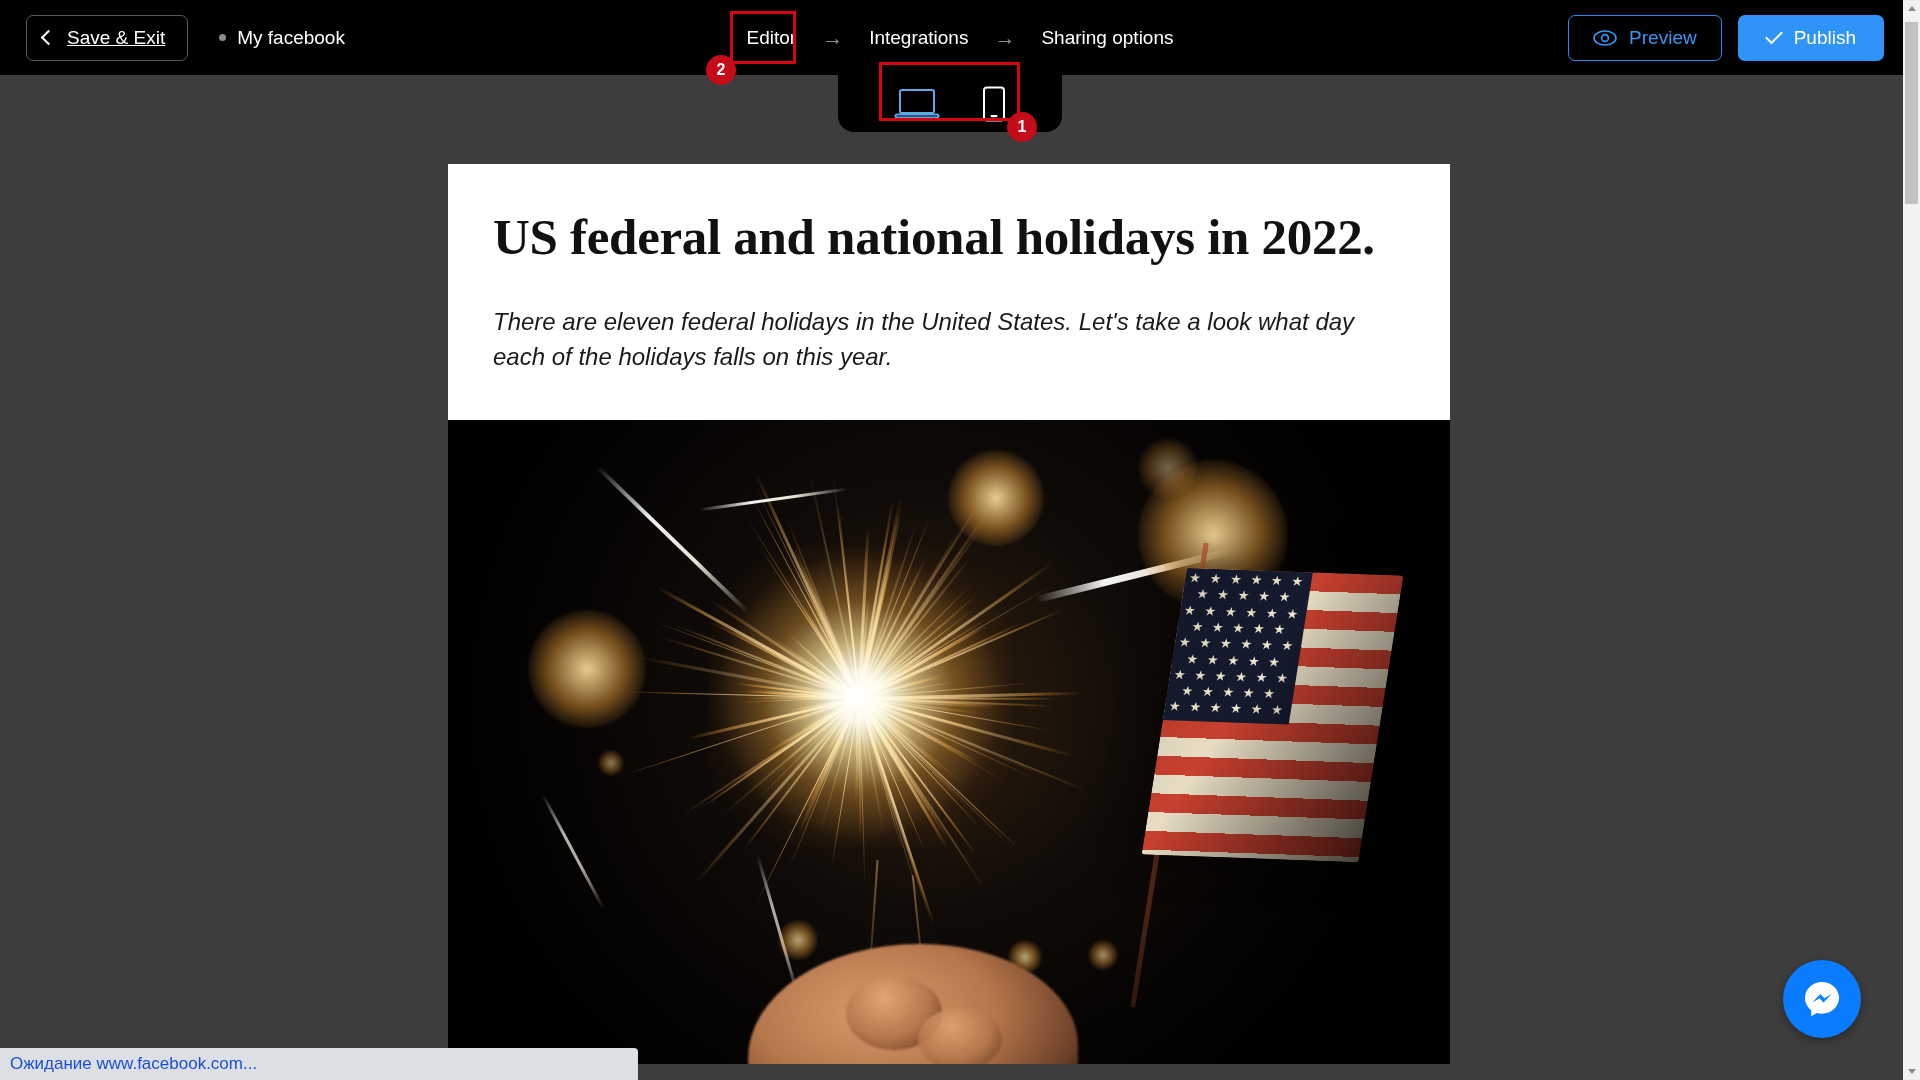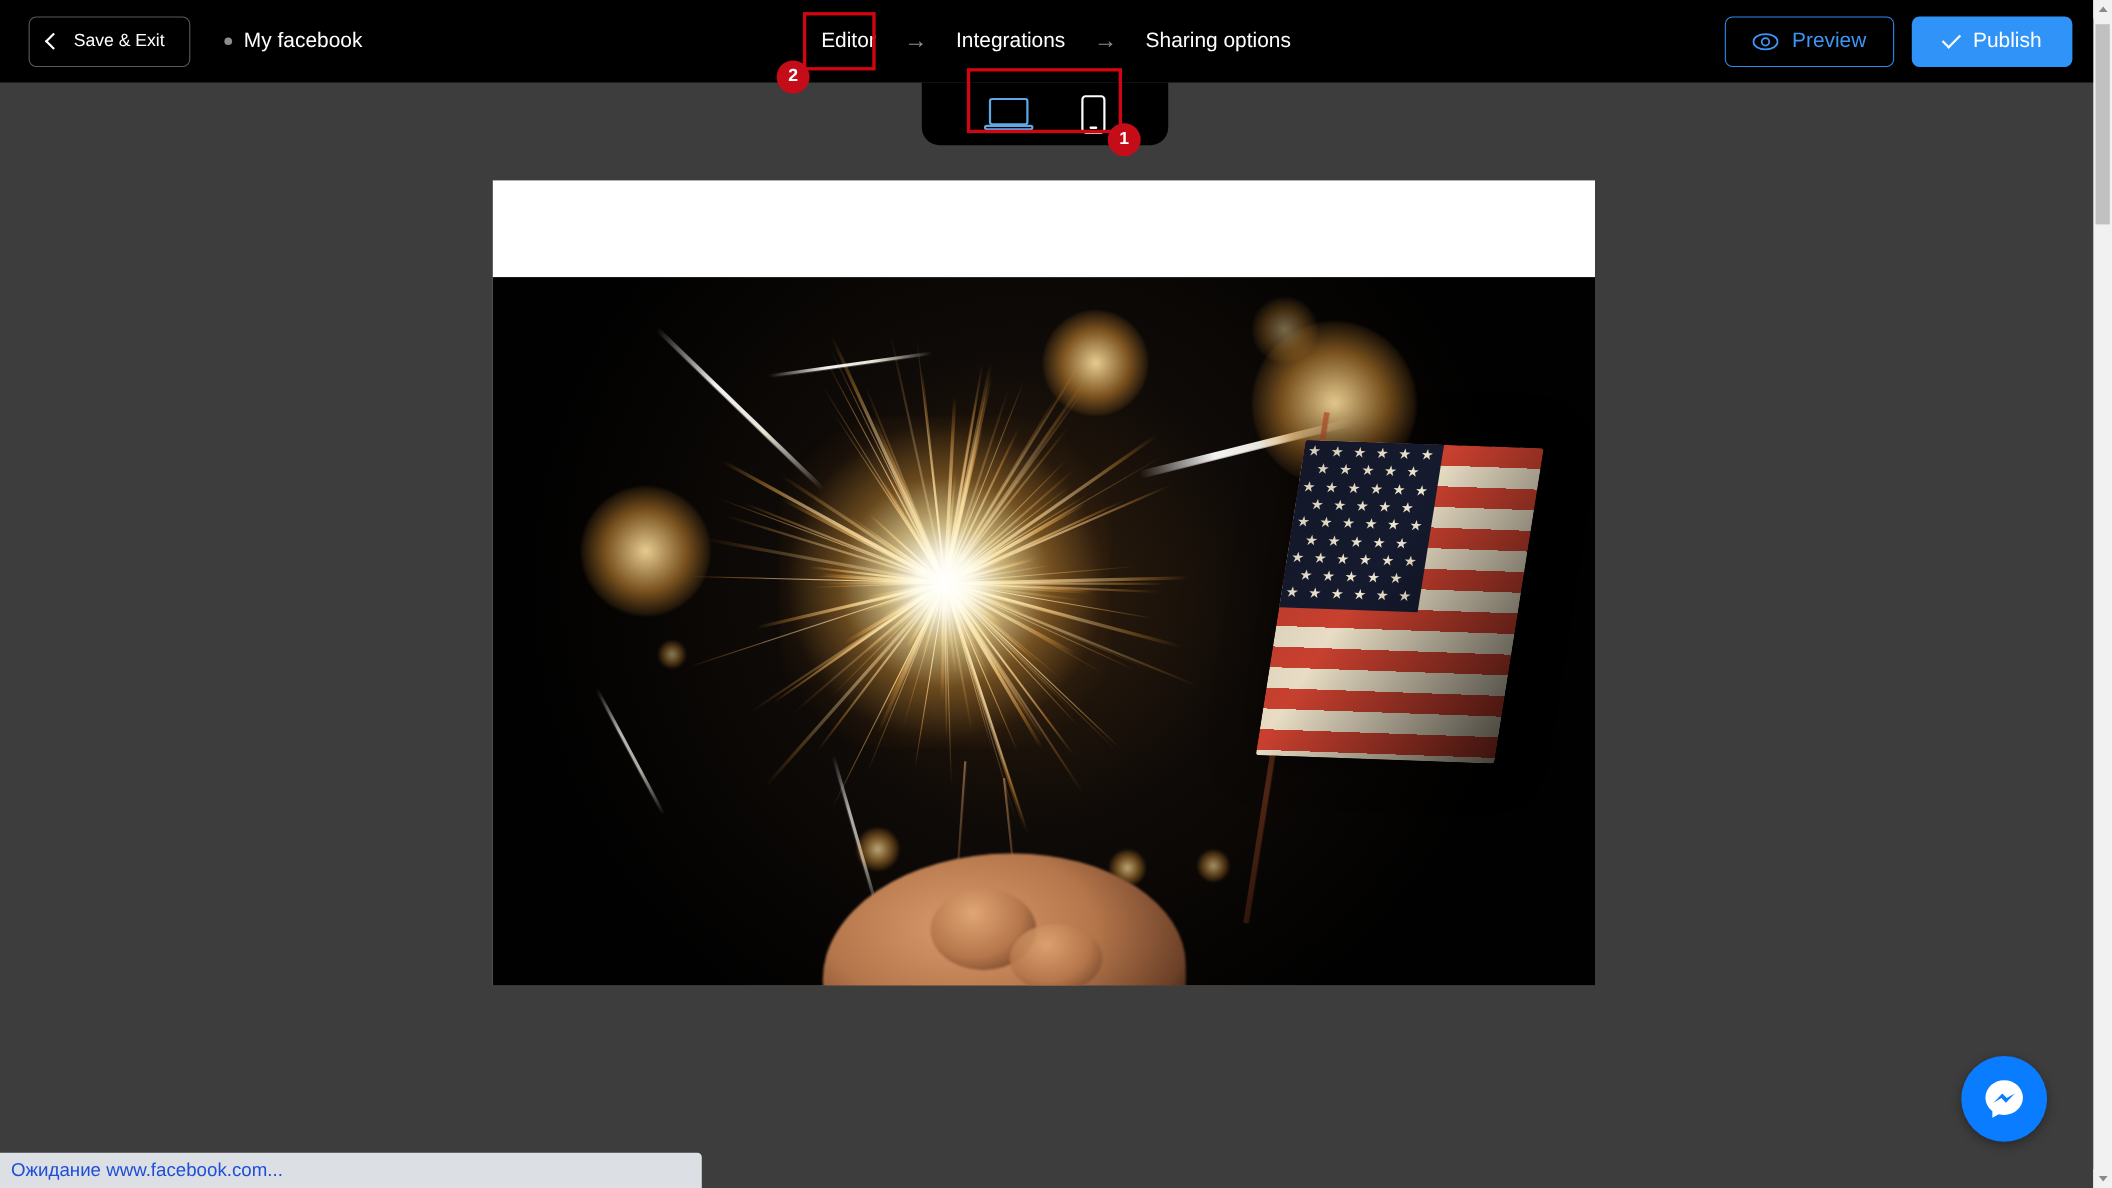--- a/index.html
+++ b/index.html
@@ -12,21 +12,21 @@
 
   
   .topbar{
     position:absolute; top:0; left:0; width:1920px; height:75px;
     background:#000; display:flex; align-items:center; z-index:40;
   }
   .save-exit{
     display:flex; align-items:center; gap:13px;
     margin-left:26px; height:46px; padding:0 22px 0 16px;
     border:1px solid #5a5a5a; border-radius:7px;
-    background:transparent; color:#fff; font-size:16px; cursor:pointer;
+    background:transparent; color:#fff; font-size:19px; cursor:pointer;text-decoration:underline;
   }
   .chev-left{ width:11px; height:11px; border-left:2px solid #fff; border-bottom:2px solid #fff;
     transform:rotate(45deg); display:inline-block; }
   .project{
     display:flex; align-items:center; gap:11px; margin-left:31px;
     color:#fff; font-size:19px;
   }
   .project .dot{ width:7px; height:7px; border-radius:50%; background:#8d8d8d; display:block; }
 
   .steps{
@@ -291,21 +291,23 @@
     </svg>
   </div>
 </div>
 
 <div class="canvas">
 
   <div class="card">
 
     <div class="card-text">
       <div class="headline">
+        <span>US federal and national holidays in 2022.</span>
       </div>
+      <div class="subtitle">There are eleven federal holidays in the United States. Let's take a look what day each of the holidays falls on this year.</div>
     </div>
 
     <div class="photo">
       <div class="ph-layer vignette"></div>
 
       <div id="rays">
           <div class="spark thin" style="width: 106.349px; transform: rotate(214.94deg); opacity: 0.79;"></div>
           <div class="spark fat" style="width: 223.328px; transform: rotate(190.513deg); opacity: 0.4;"></div>
           <div class="spark thin" style="width: 87.9749px; transform: rotate(359.054deg); opacity: 0.39;"></div>
           <div class="spark thin" style="width: 51.202px; transform: rotate(138.263deg); opacity: 0.95;"></div>

